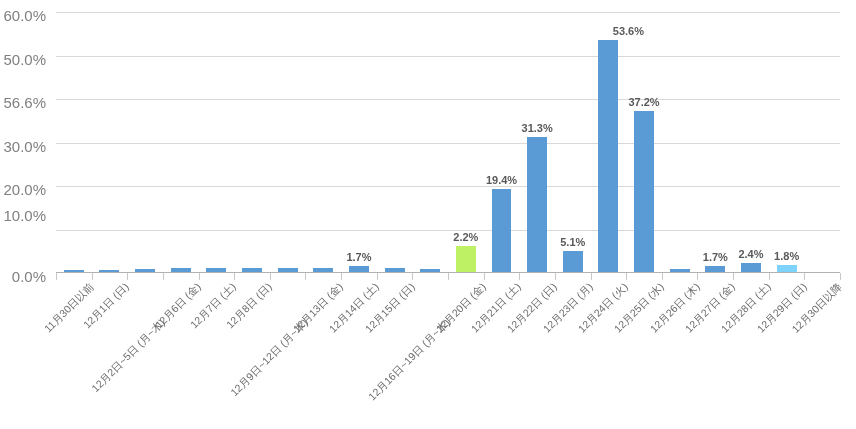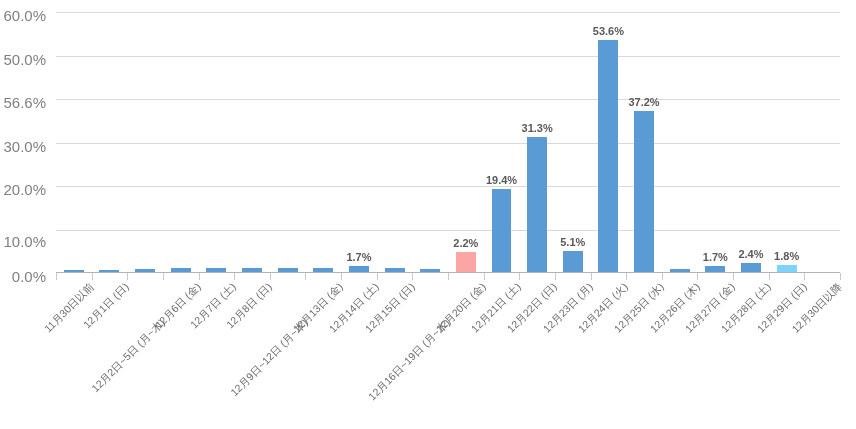--- a/index.html
+++ b/index.html
@@ -93,21 +93,21 @@
 <body>
 
 <div id="chart-root">
 
   <div class="ylabels">
       <div class="yl" style="top: 0px;">60.0%</div>
       <div class="yl" style="top: 43.5px;">50.0%</div>
       <div class="yl" style="top: 87px;">56.6%</div>
       <div class="yl" style="top: 130.5px;">30.0%</div>
       <div class="yl" style="top: 174px;">20.0%</div>
-      <div class="yl" style="top: 226px;">10.0%</div>
+      <div class="yl" style="top: 200px;">10.0%</div>
       <div class="yl" style="top: 261px;">0.0%</div>
     </div>
 
   <div class="plot-area">
     <div class="gridlines">
         <div class="gridline" style="top: 0px;"></div>
         <div class="gridline" style="top: 43.5px;"></div>
         <div class="gridline" style="top: 87px;"></div>
         <div class="gridline" style="top: 130.5px;"></div>
         <div class="gridline" style="top: 174px;"></div>
@@ -143,42 +143,42 @@
             <div class="bar-label" style="color: rgb(89, 89, 89); bottom: calc(100% + 3px);">1.7%</div>
           </div>
         </div>
         <div class="bar-slot">
           <div class="bar" title="12月15日 (日)" style="background: rgb(91, 155, 213); height: 4.785px;"></div>
         </div>
         <div class="bar-slot">
           <div class="bar" title="12月16日~19日 (月~木)" style="background: rgb(91, 155, 213); height: 4.35px;"></div>
         </div>
         <div class="bar-slot">
-          <div class="bar" title="12月20日 (金)" style="background: #fca5a5; height: 21px;">
+          <div class="bar" title="12月20日 (金)" style="background: #bef264; height: 27px;">
             <div class="bar-label" style="color: rgb(89, 89, 89); bottom: calc(100% + 3px);">2.2%</div>
           </div>
         </div>
         <div class="bar-slot">
           <div class="bar" title="12月21日 (土)" style="background: rgb(91, 155, 213); height: 84.39px;">
             <div class="bar-label" style="color: rgb(89, 89, 89); bottom: calc(100% + 3px);">19.4%</div>
           </div>
         </div>
         <div class="bar-slot">
           <div class="bar" title="12月22日 (日)" style="background: rgb(91, 155, 213); height: 136.155px;">
             <div class="bar-label" style="color: rgb(89, 89, 89); bottom: calc(100% + 3px);">31.3%</div>
           </div>
         </div>
         <div class="bar-slot">
           <div class="bar" title="12月23日 (月)" style="background: rgb(91, 155, 213); height: 22.185px;">
             <div class="bar-label" style="color: rgb(89, 89, 89); bottom: calc(100% + 3px); margin-top: 40px;">5.1%</div>
           </div>
         </div>
         <div class="bar-slot">
           <div class="bar" title="12月24日 (火)" style="background: rgb(91, 155, 213); height: 233.16px;">
-            <div class="bar-label" style="color: rgb(89, 89, 89); bottom: calc(100% + 3px);">53.6%</div>
+            <div class="bar-label" style="color: rgb(89, 89, 89); bottom: calc(100% + 3px); margin-left: 20px;">53.6%</div>
           </div>
         </div>
         <div class="bar-slot">
           <div class="bar" title="12月25日 (水)" style="background: rgb(91, 155, 213); height: 161.82px;">
             <div class="bar-label" style="color: rgb(89, 89, 89); bottom: calc(100% + 3px);">37.2%</div>
           </div>
         </div>
         <div class="bar-slot">
           <div class="bar" title="12月26日 (木)" style="background: rgb(91, 155, 213); height: 4.35px;"></div>
         </div>

